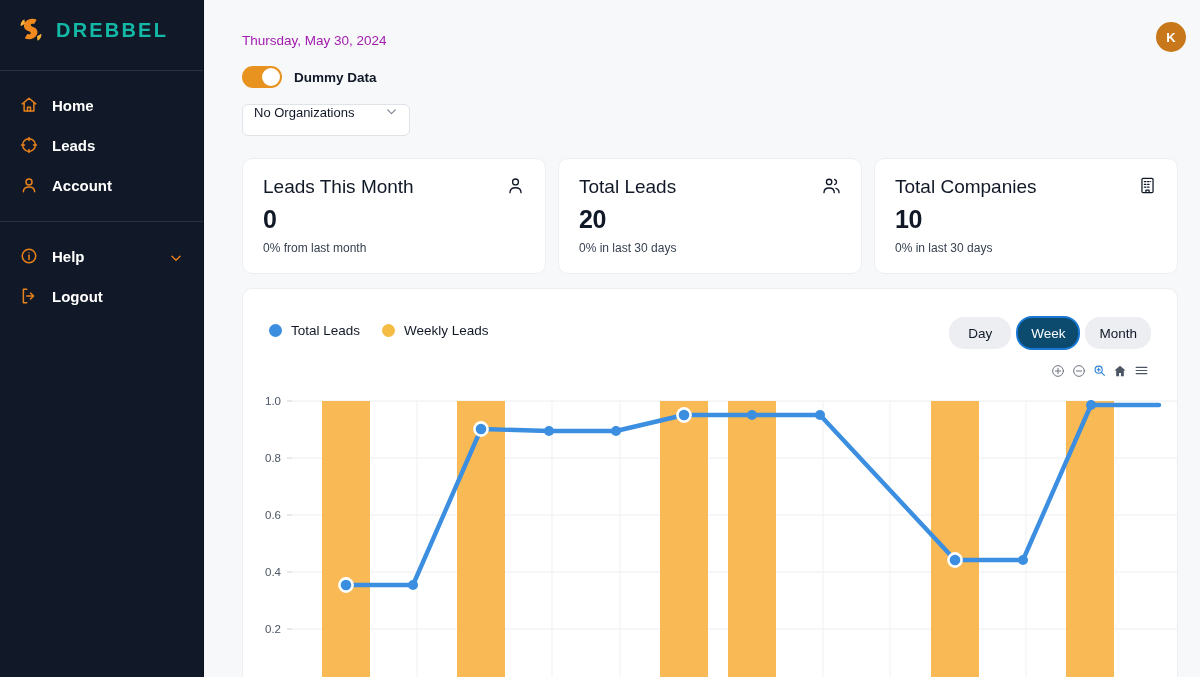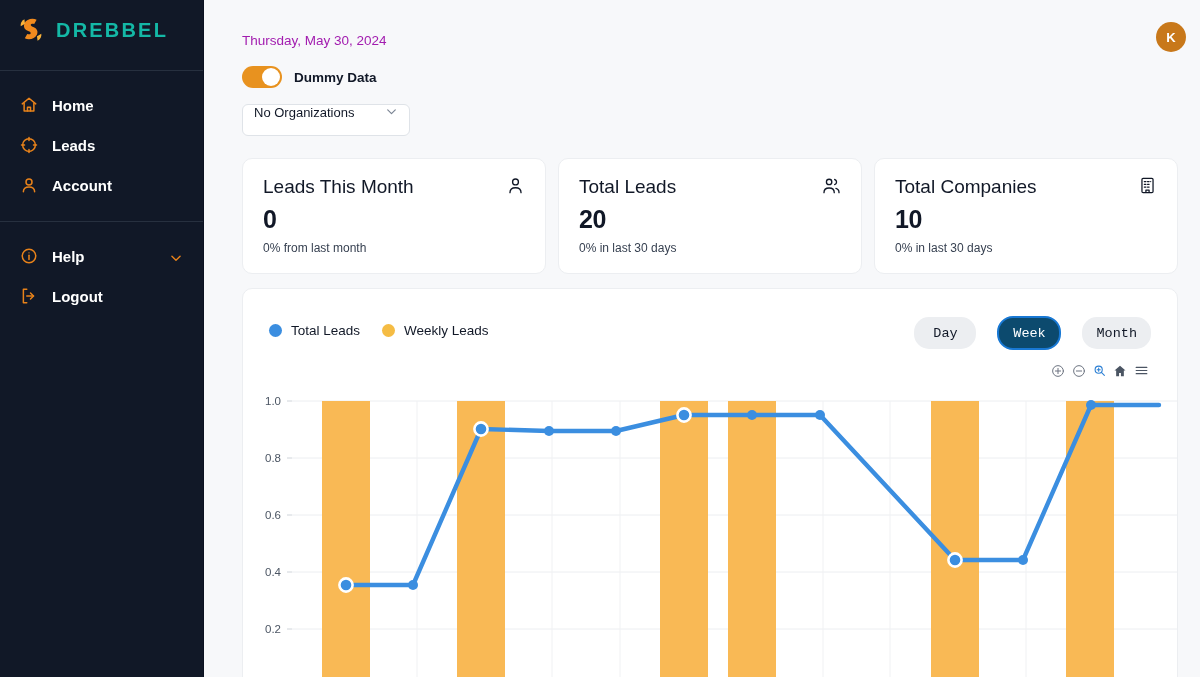--- a/index.html
+++ b/index.html
@@ -89,22 +89,22 @@
   }
   .legend { display: flex; align-items: center; gap: 22px; padding-top: 6px; }
   .leg { display: flex; align-items: center; gap: 9px; }
   .dot { width: 13px; height: 13px; border-radius: 50%; flex: 0 0 13px; }
   .leg-txt { font-size: 13.5px; color: #111827; }
 
   .ranges { display: flex; gap: 0; }
   .rbtn {
     height: 32px; min-width: 62px; padding: 0 14px;
     background: #eceef1; border: none; border-radius: 15px;
-    font-family: Liberation Mono, monospace;
-    font-size: 13.5px; color: #111827; cursor: pointer; margin-left: 22px;
+    font-family: Liberation Sans, sans-serif;
+    font-size: 13.5px; color: #111827; cursor: pointer; margin-left: 6px;
   }
   .rbtn.active {
     background: #0c4a6e; color: #fff; font-weight: 400;
     outline: 2px solid #1878d4; outline-offset: -1px;
   }
   .tools {
     display: flex; align-items: center; justify-content: flex-end;
     gap: 7px; padding: 14px 28px 0 0; color: #6b7280;
   }
   .tool { width: 14px; height: 14px; cursor: pointer; display: block; }

